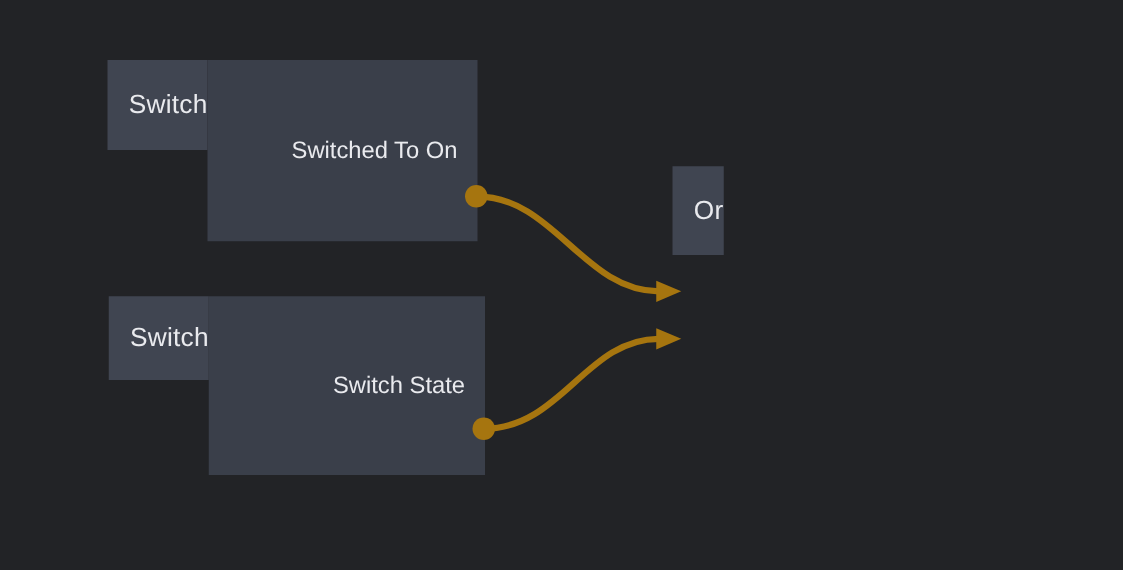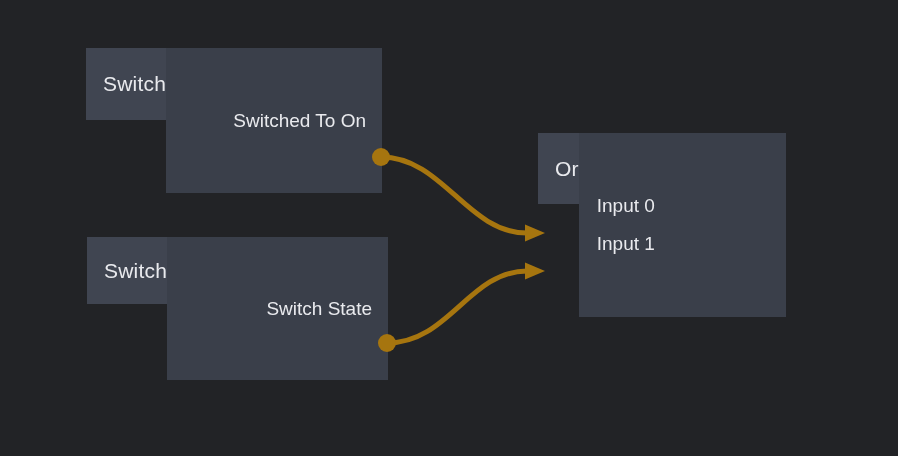--- a/index.html
+++ b/index.html
@@ -86,28 +86,20 @@
       <div class="port-row output">
         <span>Switch State</span>
       </div>
     </div>
   </div>
 
   <div class="node" style="left:538px; top:133px; width:248px; height:184px;">
     <div class="node-header" style="height:71px;">
       <span>Or</span>
     </div>
-    <div class="node-body">
-      <div class="port-row input">
-        <span>Input 0</span>
-      </div>
-      <div class="port-row input">
-        <span>Input 1</span>
-      </div>
-    </div>
   </div>
 
   <svg class="wire-layer" viewBox="0 0 898 456" xmlns="http://www.w3.org/2000/svg">
 
     <path d="M 381 157 C 443 157, 467 233, 527 233" fill="none" stroke="#a6750f" stroke-width="5" stroke-linecap="round"></path>
     <polygon points="525,224.5 545,233 525,241.5" fill="#a6750f"></polygon>
     <circle cx="381" cy="157" r="9" fill="#a6750f"></circle>
 
     <path d="M 387 343 C 449 343, 469 271, 527 271" fill="none" stroke="#a6750f" stroke-width="5" stroke-linecap="round"></path>
     <polygon points="525,262.5 545,271 525,279.5" fill="#a6750f"></polygon>

